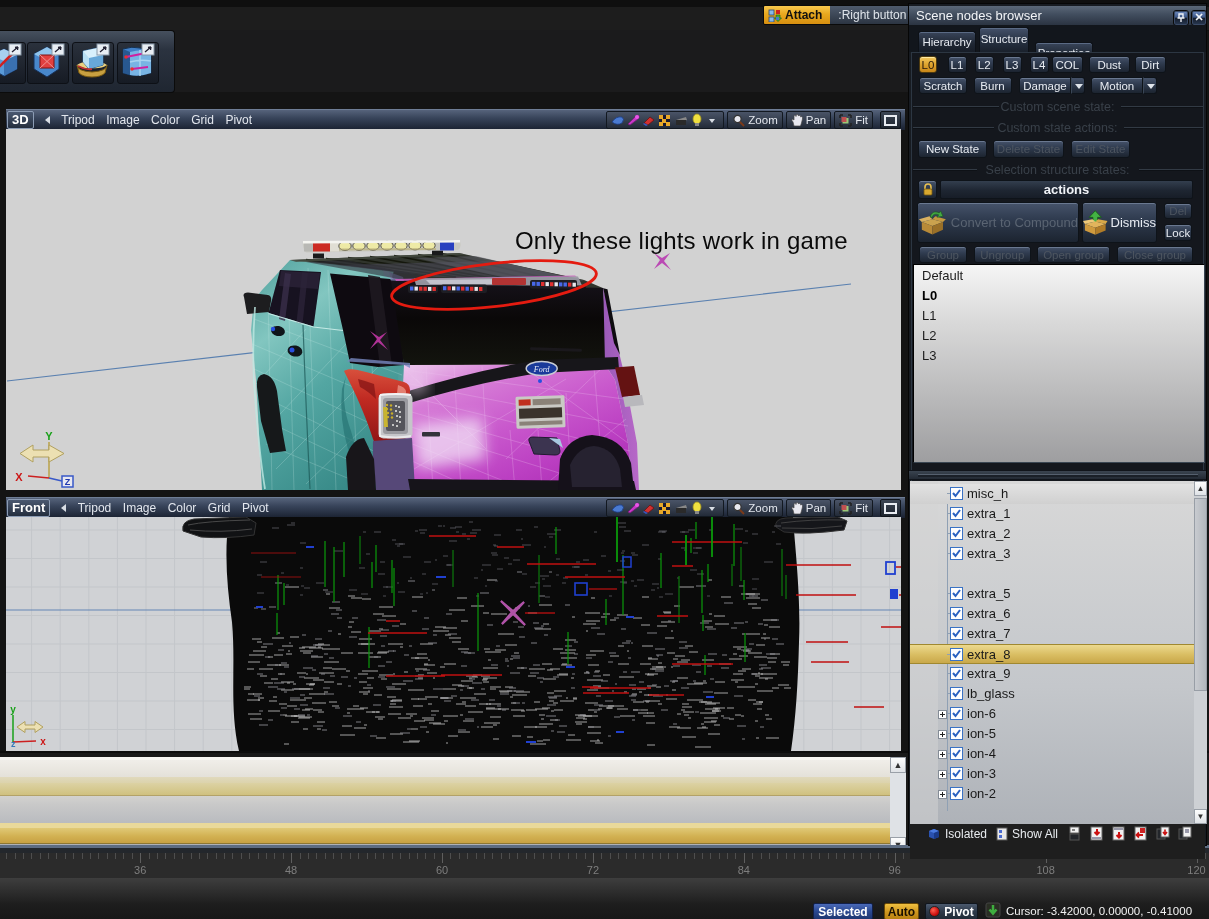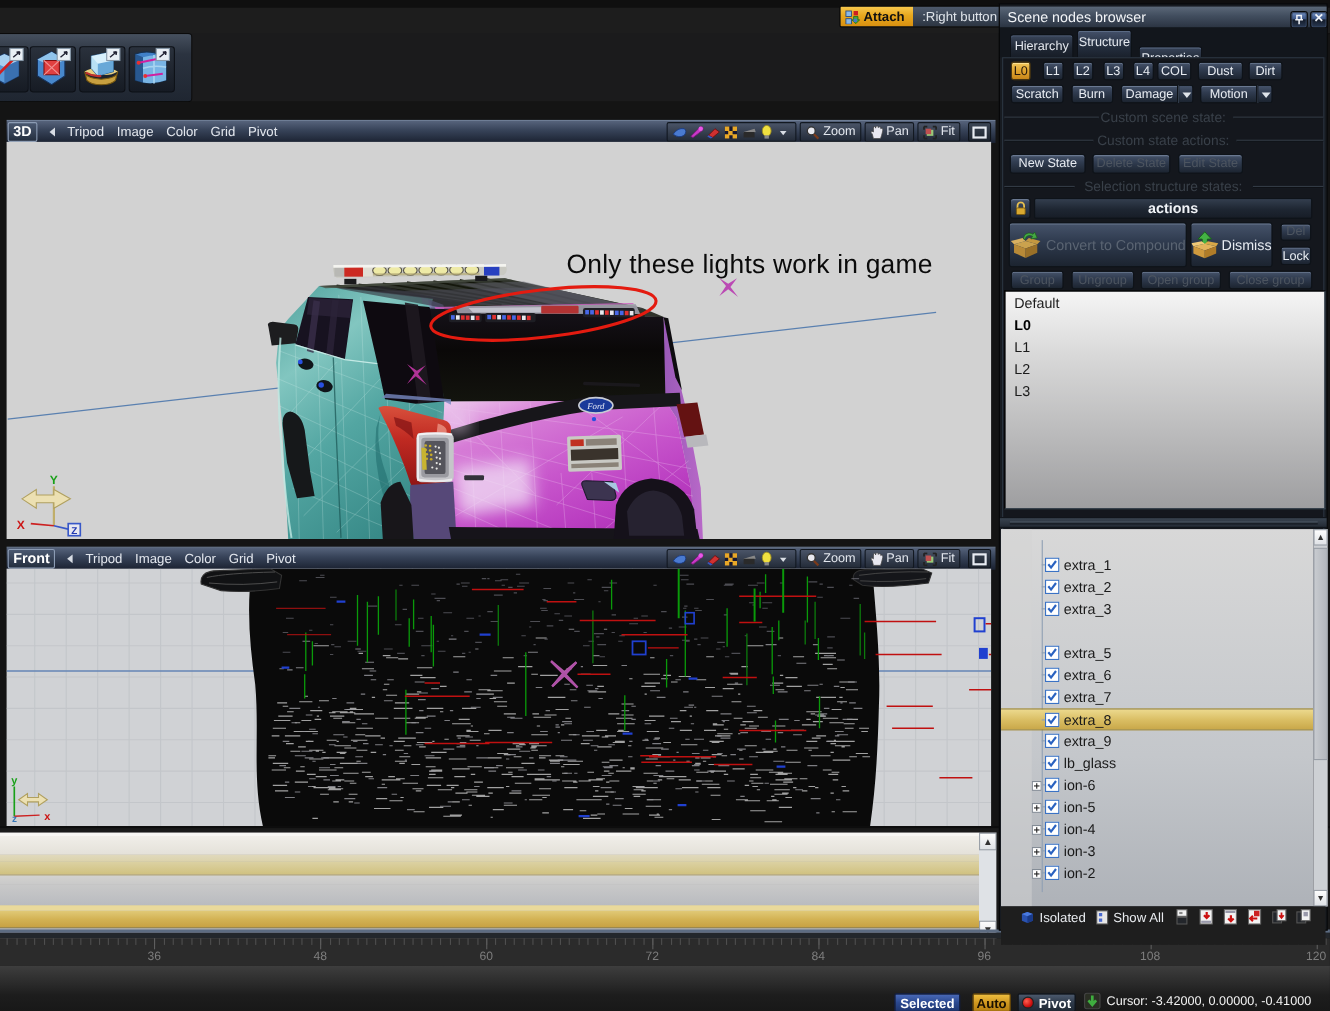--- a/index.html
+++ b/index.html
@@ -734,20 +734,29 @@
     <div style="padding:3px 0 0 8px;height:17px;">L3</div>
   </div>
 
   <div style="position:absolute;left:0px;top:466px;width:297px;height:10px;background:linear-gradient(#3a4450,#232a34);border-top:1px solid #11151b;border-bottom:1px solid #11151b;box-sizing:border-box;">
       <div style="margin:3px auto 0;width:280px;height:2px;background:#1a2028;border-top:1px solid #55606e;"></div>
     </div>
 
   <div id="tree" style="position:absolute;left:1px;top:477px;width:284px;height:343px;background:linear-gradient(#d8d8d8,#c4c7cb 60%,#aeb2b8);overflow:hidden;">
     <div style="position:absolute;left:0;top:0;width:28px;height:100%;background:#d4d4d4;opacity:0.5;"></div>
     <div style="position:absolute;left:37px;top:10px;width:1px;height:320px;background:#8fa0b4;"></div>
+    <div class="trow" style="top:3px;background:linear-gradient(#e2e2e2,#d0d0d0);">
+        <div class="hstub"></div>
+        <div class="cb">
+          <svg width="11" height="11" viewBox="0 0 11 11">
+            <path d="M2 5 L4.5 8 L9 2" fill="none" stroke="#2a62c0" stroke-width="2"></path>
+          </svg>
+        </div>
+        <span class="lbl">misc_h</span>
+      </div>
     <div class="trow" style="top:23px;">
         <div class="hstub"></div>
         <div class="cb">
           <svg width="11" height="11" viewBox="0 0 11 11">
             <path d="M2 5 L4.5 8 L9 2" fill="none" stroke="#2a62c0" stroke-width="2"></path>
           </svg>
         </div>
         <span class="lbl">extra_1</span>
       </div>
     <div class="trow" style="top:43px;">

